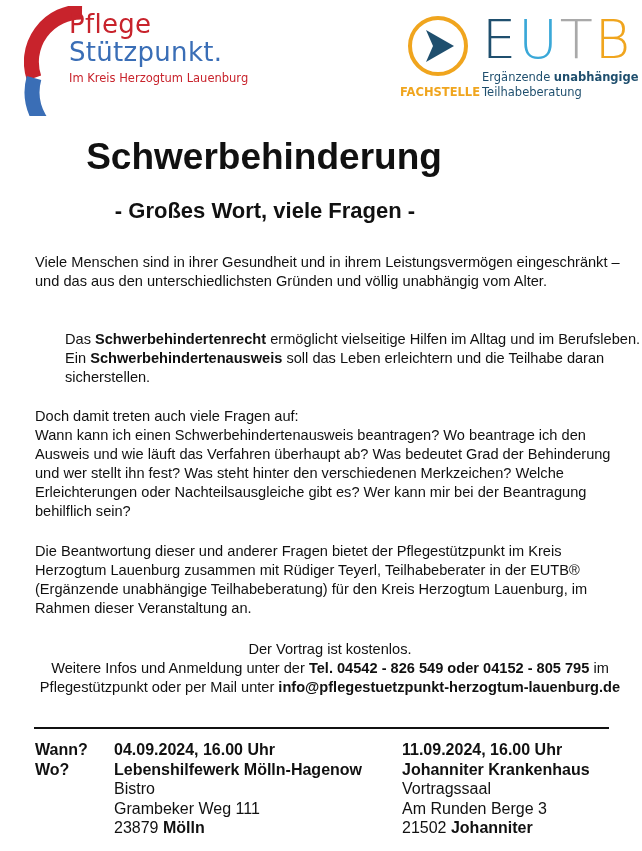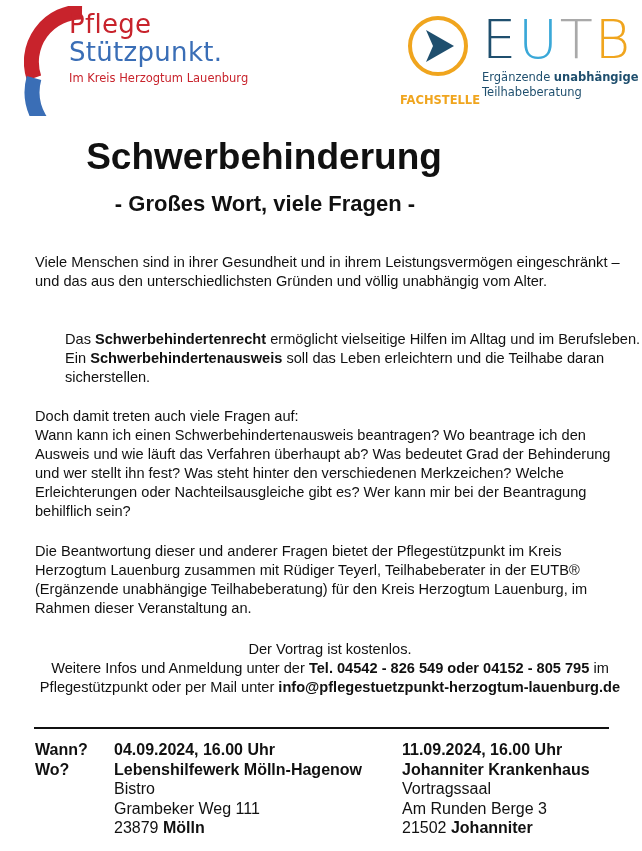--- a/index.html
+++ b/index.html
@@ -7,23 +7,23 @@
          font-family:"Liberation Sans", sans-serif; color:#111; }
   .logo-left { position:absolute; left:24px; top:6px; width:240px; height:110px; }
   .logo-left svg { position:absolute; left:0; top:0; }
   .pfl-l1 { position:absolute; left:45px; top:4px; font-size:26px; color:#c8232c; font-family:"DejaVu Sans", sans-serif; line-height:28px; letter-spacing:0.3px;}
   .pfl-l2 { position:absolute; left:45px; top:32px; font-size:26px; color:#3a6eb6; font-family:"DejaVu Sans", sans-serif; line-height:28px; letter-spacing:0.3px;}
   .pfl-l3 { position:absolute; left:45px; top:65px; font-size:11.5px; color:#c8232c; font-family:"DejaVu Sans", sans-serif; white-space:nowrap; }
   .logo-right { position:absolute; left:400px; top:8px; width:232px; height:95px; }
   .eutb-letters { position:absolute; left:82px; top:2px; font-size:54px; font-family:"DejaVu Sans", sans-serif; font-weight:200; letter-spacing:2px; line-height:60px;}
   .eutb-sub1 { position:absolute; left:82px; top:62px; font-size:11.5px; color:#1f4f6e; font-family:"DejaVu Sans", sans-serif; white-space:nowrap;}
   .eutb-sub2 { position:absolute; left:82px; top:77px; font-size:11.5px; color:#1f4f6e; font-family:"DejaVu Sans", sans-serif; white-space:nowrap;}
-  .fachstelle { position:absolute; left:0px; top:77px; font-size:11.5px; font-weight:bold; color:#f0a51e; font-family:"DejaVu Sans", sans-serif;margin-top:8px;}
+  .fachstelle { position:absolute; left:0px; top:77px; font-size:11.5px; font-weight:bold; color:#f0a51e; font-family:"DejaVu Sans", sans-serif;}
   .title { position:absolute; left:0; width:528px; top:136px; text-align:center; font-size:37px; font-weight:bold; }
-  .subtitle { position:absolute; left:0; width:530px; top:191px; text-align:center; font-size:22px; font-weight:bold; }
+  .subtitle { position:absolute; left:0; width:530px; top:198px; text-align:center; font-size:22px; font-weight:bold; }
   .body-text { position:absolute; left:35px; width:590px; font-size:14.6px; line-height:19px; }
   .body-text p { margin:0; }
   .p1 { top:253px; }
   .p2 { top:330px;margin-left:30px; }
   .p3 { top:407px; }
   .p4 { top:542px; }
   .p5 { top:640px;text-align:center; }
   .rule { position:absolute; left:34px; width:575px; top:727px; height:2px; background:#111; }
   .events { position:absolute; top:740px; left:35px; font-size:16px; line-height:19.5px; }
   .col { position:absolute; top:0; white-space:nowrap; }

